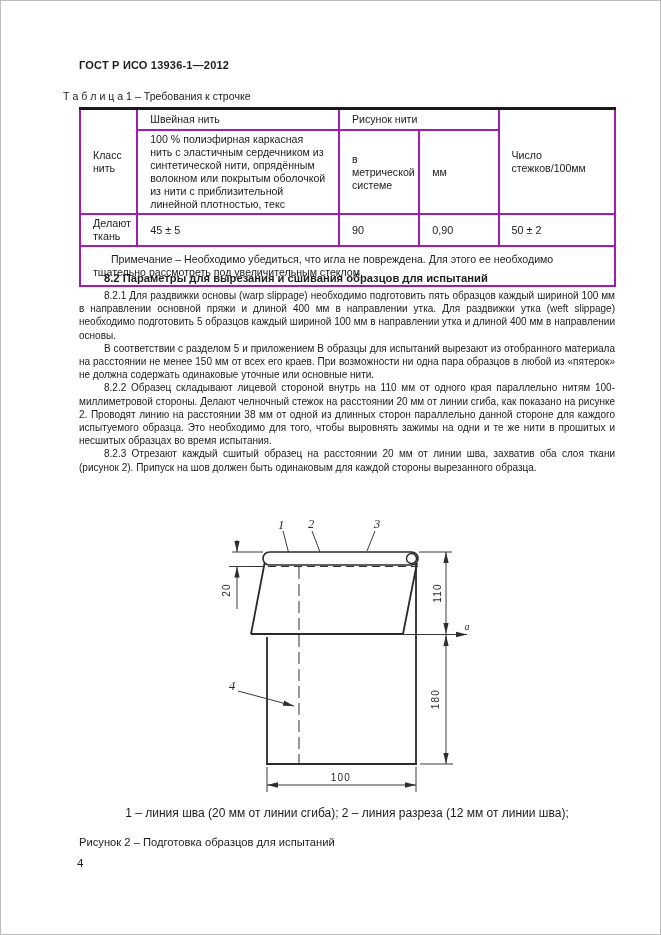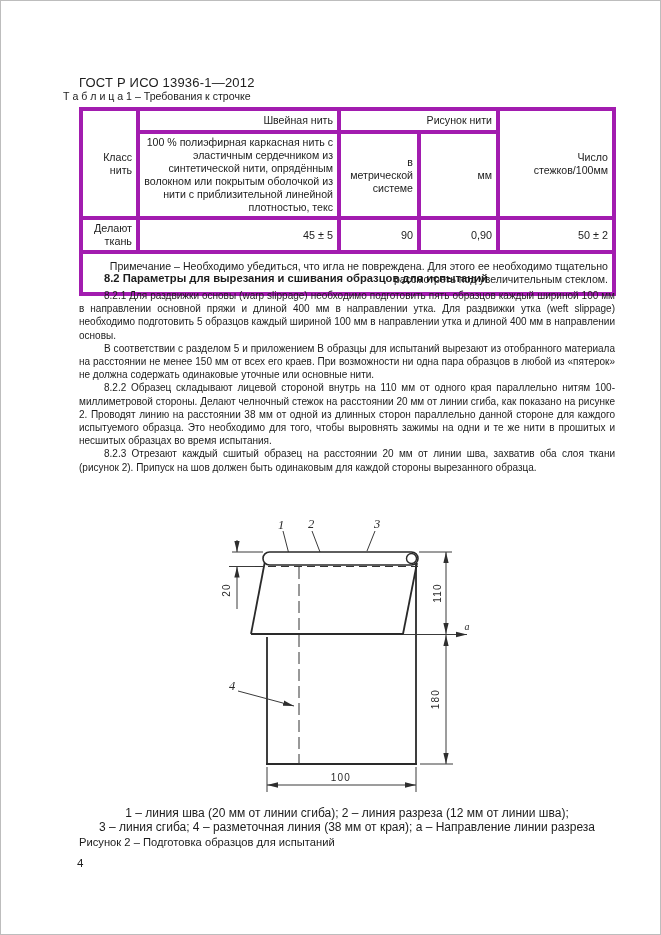--- a/index.html
+++ b/index.html
@@ -1,29 +1,29 @@
 <!DOCTYPE html>
 <html><head>
 <meta charset="utf-8">
 <style>
   html,body{margin:0;padding:0;background:#e8e8e8;}
   .page{
     position:relative;width:661px;height:935px;background:#ffffff;
     border:1px solid #bdbdbd;box-sizing:border-box;overflow:hidden;
     font-family:"Liberation Sans",sans-serif;color:#1c1c1c;
   }
-  .doc-code{position:absolute;left:78px;top:58px;font-size:13px;font-weight:normal;letter-spacing:.2px;margin-top:16px;}
+  .doc-code{position:absolute;left:78px;top:58px;font-size:11px;font-weight:bold;letter-spacing:.2px;}
   .table-label{position:absolute;left:62px;top:89px;font-size:10.6px;}
   table.req{
     position:absolute;left:78px;top:106px;width:537px;
     border-collapse:collapse;table-layout:fixed;
     border:2px solid #1a1a1a;border-top-width:3px;
     font-size:10.6px;line-height:13px;
   }
-  table.req td{border:4px solid #a21caf;text-align:right;vertical-align:middle;padding:2px 4px;}
+  table.req td{border:2px solid #a21caf;text-align:left;vertical-align:middle;padding:2px 12px;}
   table.req tr.r1 td{height:15px;}
   table.req tr.r2 td{height:78px;}
   table.req tr.r3 td{height:25px;border-top-width:2px;font-size:10.8px;}
   td.note-cell{
     text-align:justify;text-indent:18px;padding:3px 7px 7px 6px;
     font-size:10.6px;line-height:13.5px;height:34px;vertical-align:top;
   }
   .sec-heading{position:absolute;left:78px;top:271px;width:452px;padding-left:25px;box-sizing:border-box;
     font-size:11.2px;font-weight:bold;}
   .paras{position:absolute;left:78px;top:288px;width:536px;}
@@ -139,20 +139,19 @@
     <text class="fig-num" x="231" y="689" text-anchor="middle">4</text>
     <text class="fig-a" x="466" y="629" text-anchor="middle">а</text>
     <text class="fig-dim" x="229" y="589" text-anchor="middle" transform="rotate(-90 229 589)">20</text>
     <text class="fig-dim" x="440" y="592" text-anchor="middle" transform="rotate(-90 440 592)">110</text>
     <text class="fig-dim" x="438" y="698" text-anchor="middle" transform="rotate(-90 438 698)">180</text>
     <text class="fig-dim" x="340" y="780" text-anchor="middle">100</text>
   </svg>
 
   <div class="legend">
     <div>1 – линия шва (20 мм от линии сгиба); 2  – линия разреза (12 мм от линии шва);</div>
-    <div>3 – линия сгиба; 4 – разметочная линия (38 мм от края); а – Направление линии разреза</div>
   </div>
 
   <div class="fig-caption">Рисунок 2 – Подготовка образцов для испытаний</div>
 
   <div class="page-num">4</div>
 
 </div>
 
 </body></html>

